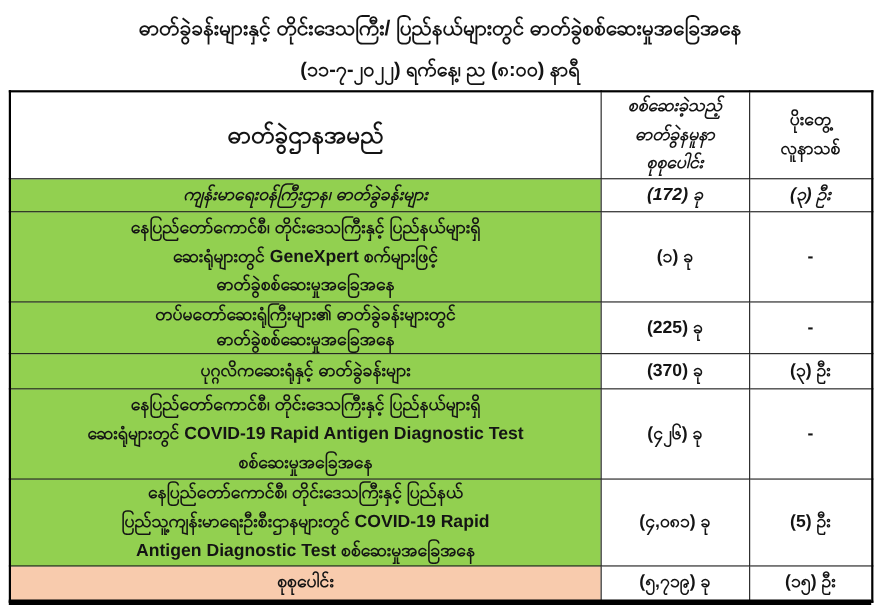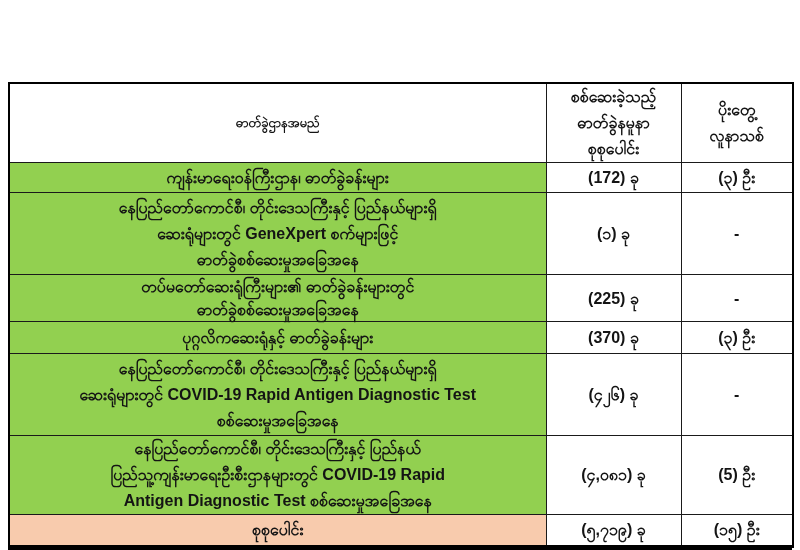--- a/index.html
+++ b/index.html
@@ -36,48 +36,50 @@
   table.report td, table.report th {
     border: 1.5px solid #1a1a1a;
     vertical-align: middle;
     text-align: center;
     white-space: pre-line;
     line-height: 26px;
     padding: 0 2px;
   }
   table.report { border: 2px solid #000; }
 
-  th.h-name   { width: 537px; font-size: 13px; }
-  th.h-count  { width: 135px; line-height: 25px; }
+  th.h-name   { width: 537px; font-size: 22px; }
+  th.h-count  { width: 135px; line-height: 25px; font-style: italic; }
   th.h-pos    { width: 112px; line-height: 25px; margin-top: 28px; }
 
   td.name-cell  { background: var(--row-green, #92d050); }
   td.total-cell { background: var(--total-peach, #f8cbad); }
   td.num-samples { text-align: right; padding-right: 10px; white-space: nowrap; }
   td.num-pos     { text-align: right; padding-right: 6px;  white-space: nowrap; }
 
-  tr.row-h30 { height: 30px; } tr.row-h32 { height: 32px; }
+  tr.row-h30 { height: 30px; font-style: italic; } tr.row-h32 { height: 32px; }
   tr.row-h46 { height: 46px; line-height: 23px; }
   tr.row-h46 td { line-height: 23px; }
   tr.row-h78 { height: 78px; } tr.row-h82 { height: 82px; padding-left: 35px; }
   tr.head-row { height: 78px; }
 
   .bottom-bar {
     position: absolute;
     left: 8px; top: 545px;
     width: 784px; height: 5px;
     background: #000000;
   }
 </style>
 </head>
 <body>
 
 <div class="page">
 
   <div class="title-block">
+    <div class="title-line1">ဓာတ်ခွဲခန်းများနှင့် တိုင်းဒေသကြီး/ ပြည်နယ်များတွင် ဓာတ်ခွဲစစ်ဆေးမှုအခြေအနေ</div>
+    <div class="title-line2">(၁၁-၇-၂၀၂၂) ရက်နေ့၊ ည (၈:၀၀) နာရီ</div>
   </div>
 
   <table class="report">
     <thead>
       <tr class="head-row">
         <th class="h-name">ဓာတ်ခွဲဌာနအမည်</th>
         <th class="h-count">စစ်ဆေးခဲ့သည့်
 ဓာတ်ခွဲနမူနာ
 စုစုပေါင်း</th>
         <th class="h-pos">ပိုးတွေ့

